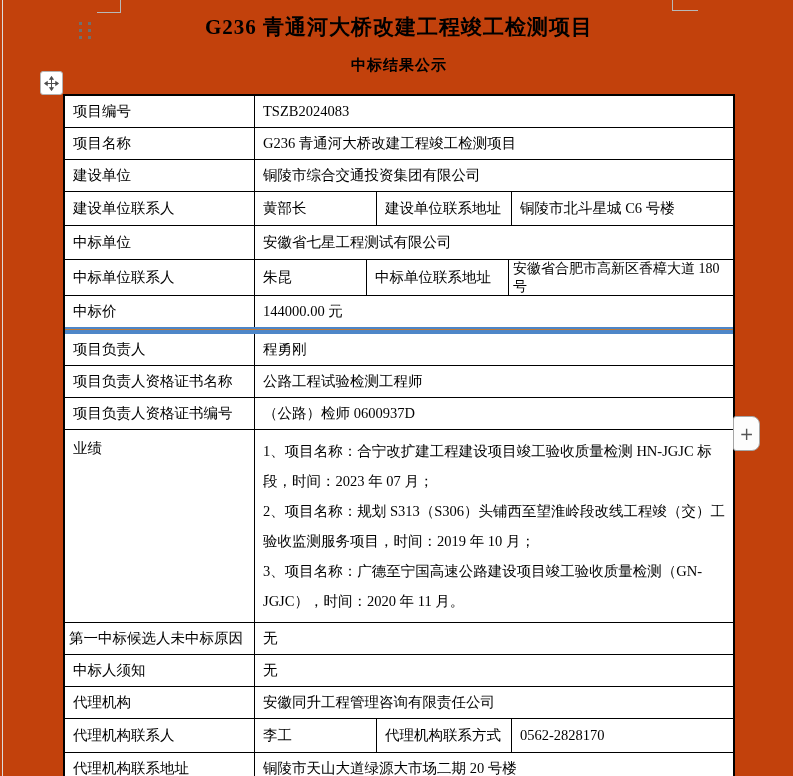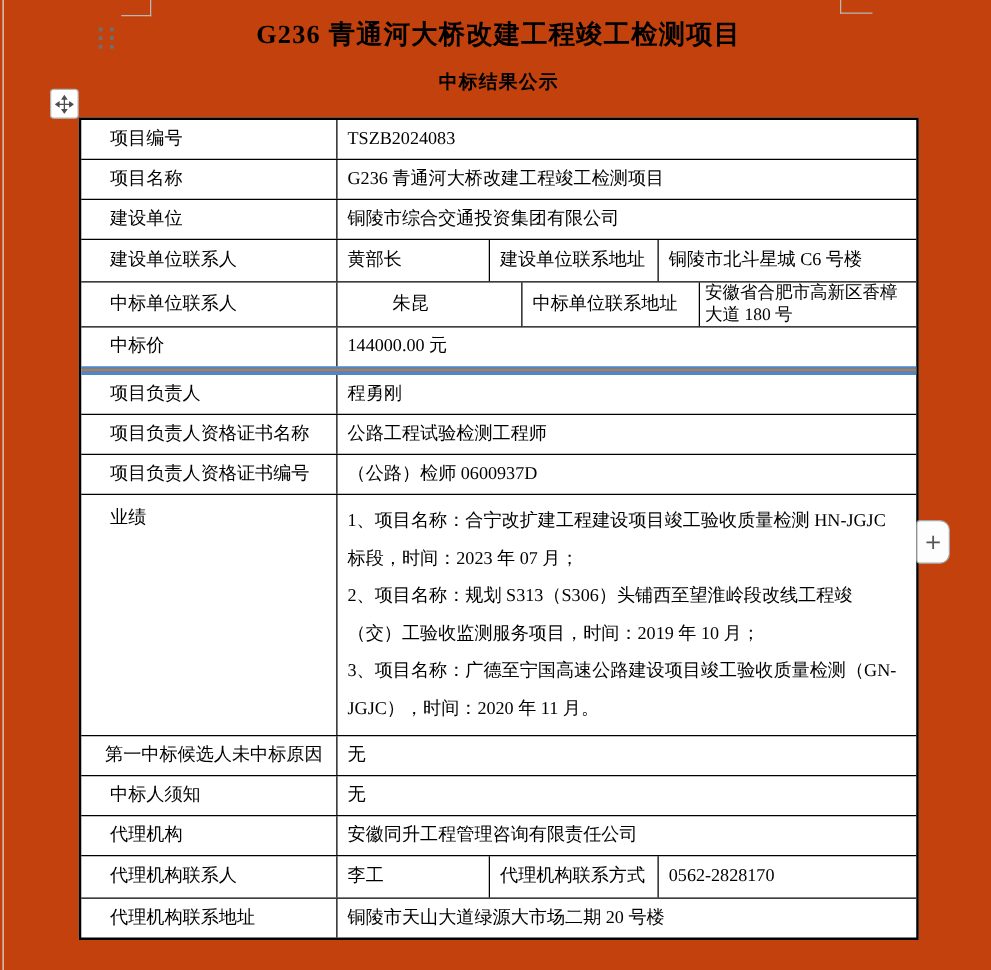--- a/index.html
+++ b/index.html
@@ -21,25 +21,25 @@
   .subtitle{position:absolute;top:56px;left:63px;width:672px;text-align:center;
             font-size:15px;font-weight:bold;letter-spacing:1px;}
   .tbl{position:absolute;left:63px;top:94px;width:672px;box-sizing:border-box;
        border:2px solid #000;font-size:14.5px;background:#fff;}
   .row{display:flex;border-bottom:1px solid #000;min-height:31px;align-items:stretch;}
   .row.h33{min-height:33px;}
   .row.last{border-bottom:none;}
   .row.noborder{border-bottom:none;}
   .cell{padding:0 8px;display:flex;align-items:center;box-sizing:border-box;
         border-right:1px solid #000;line-height:1.25;}
-  .lab{width:190px;flex:none;margin-left:15px;}
+  .lab{width:190px;flex:none;}
   .val{flex:1;border-right:none;}
   .v1{width:122px;flex:none;}
   .lab2{width:135px;flex:none;text-align:center;}
-  .v1b{width:112px;flex:none;margin-left:36px;}
+  .v1b{width:112px;flex:none;}
   .lab2b{width:142px;flex:none;}
   .small{font-size:14px;padding:0 4px;}
   .multi{display:block;padding:6px 8px;}
   .multi p{margin:0;line-height:30px;}
   .split-bar{height:7px;width:100%;
              background:linear-gradient(to bottom,#4e86c8 0 2px,#c07a35 2px 3.5px,#4e86c8 3.5px 7px);}
   .plus-btn{position:absolute;left:733px;top:416px;width:27px;height:35px;box-sizing:border-box;
             border:1px solid #a6a6a6;border-radius:3px 8px 8px 3px;background:#fdfdfd;
             display:flex;align-items:center;justify-content:center;
             font-family:"DejaVu Sans",sans-serif;font-size:17px;color:#555;cursor:pointer;z-index:5;}
@@ -97,20 +97,24 @@
       <div class="cell val">铜陵市综合交通投资集团有限公司</div>
     </div>
 
     <div class="row h33">
       <div class="cell lab">建设单位联系人</div>
       <div class="cell v1">黄部长</div>
       <div class="cell lab2">建设单位联系地址</div>
       <div class="cell val">铜陵市北斗星城 C6 号楼</div>
     </div>
 
+    <div class="row h33">
+      <div class="cell lab">中标单位</div>
+      <div class="cell val">安徽省七星工程测试有限公司</div>
+    </div>
 
     <div class="row">
       <div class="cell lab">中标单位联系人</div>
       <div class="cell v1b">朱昆</div>
       <div class="cell lab2b">中标单位联系地址</div>
       <div class="cell val small">安徽省合肥市高新区香樟大道 180 号</div>
     </div>
 
     <div class="row noborder">
       <div class="cell lab">中标价</div>

